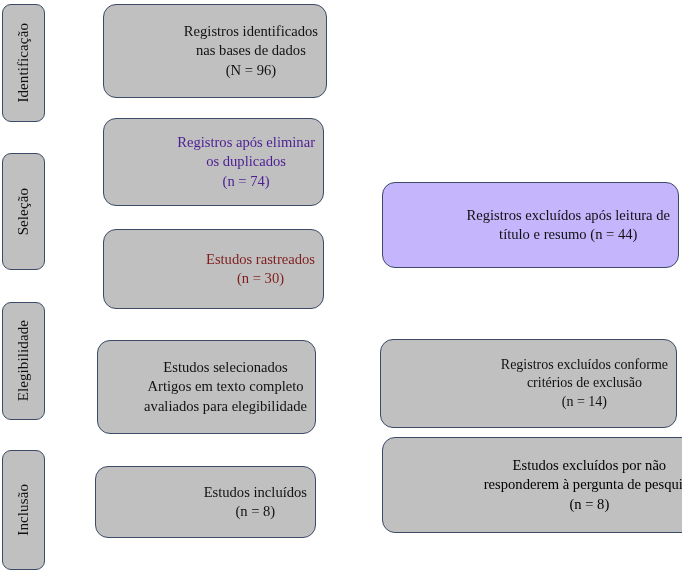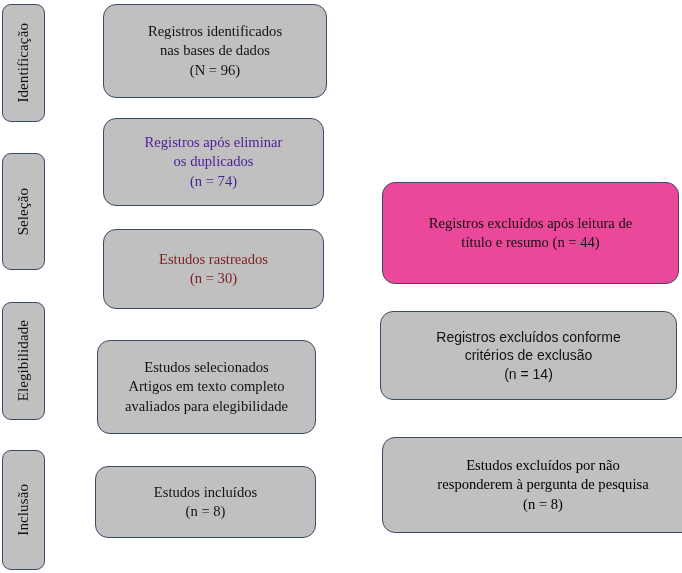--- a/index.html
+++ b/index.html
@@ -38,25 +38,27 @@
     letter-spacing: 0.1px;
   }
   .stage-box .stage-label {
     writing-mode: vertical-rl;
     transform: rotate(180deg);
     white-space: nowrap;
     display: block;
   }
   .flow-box {
     font-size: 14.6px;
-    padding: 4px 20px;
+    padding: 4px 8px;
+    justify-content: flex-end;
   }
   .flow-box.sans {
-    font-family: Liberation Sans, sans-serif;
+    font-family: Liberation Serif, serif;
     font-size: 14px;
+    margin-top: 28px;
   }
   .flow-box .box-text {
     display: block;
     white-space: pre-line;
   }
 </style>
 </head>
 <body>
 
 <div id="diagram" style="background: rgb(255, 255, 255);">
@@ -70,21 +72,21 @@
     <div class="box flow-box" style="left: 103px; top: 118px; width: 221px; height: 88px; background: rgb(192, 192, 192); border-color: rgb(60, 74, 104); color: #4c1d95;"><span class="box-text">Registros após eliminar
 os duplicados
 (n = 74)</span></div>
     <div class="box flow-box" style="left: 103px; top: 229px; width: 221px; height: 80px; background: rgb(192, 192, 192); border-color: rgb(60, 74, 104); color: #7f1d1d;"><span class="box-text">Estudos rastreados
 (n = 30)</span></div>
     <div class="box flow-box" style="left: 97px; top: 340px; width: 219px; height: 94px; background: rgb(192, 192, 192); border-color: rgb(60, 74, 104); color: rgb(17, 17, 17);"><span class="box-text">Estudos selecionados
 Artigos em texto completo
 avaliados para elegibilidade</span></div>
     <div class="box flow-box" style="left: 95px; top: 466px; width: 221px; height: 72px; background: rgb(192, 192, 192); border-color: rgb(60, 74, 104); color: rgb(17, 17, 17);"><span class="box-text">Estudos incluídos
 (n = 8)</span></div>
-    <div class="box flow-box" style="left: 382px; top: 182px; width: 297px; height: 102px; background: #ec4899; border-color: rgb(60, 74, 104); color: rgb(17, 17, 17);"><span class="box-text">Registros excluídos após leitura de
+    <div class="box flow-box" style="left: 382px; top: 182px; width: 297px; height: 86px; background: #c4b5fd; border-color: rgb(60, 74, 104); color: rgb(17, 17, 17);"><span class="box-text">Registros excluídos após leitura de
 título  e resumo (n = 44)</span></div>
     <div class="box flow-box sans" style="left: 380px; top: 311px; width: 297px; height: 89px; background: rgb(192, 192, 192); border-color: rgb(60, 74, 104); color: rgb(17, 17, 17);"><span class="box-text">Registros excluídos conforme
 critérios de exclusão
 (n = 14)</span></div>
     <div class="box flow-box" style="left: 382px; top: 437px; width: 322px; height: 96px; background: rgb(192, 192, 192); border-color: rgb(60, 74, 104); color: #000000;"><span class="box-text">Estudos excluídos por não
 responderem à pergunta de  pesquisa
 (n = 8)</span></div>
   </div>
 
 </body></html>

